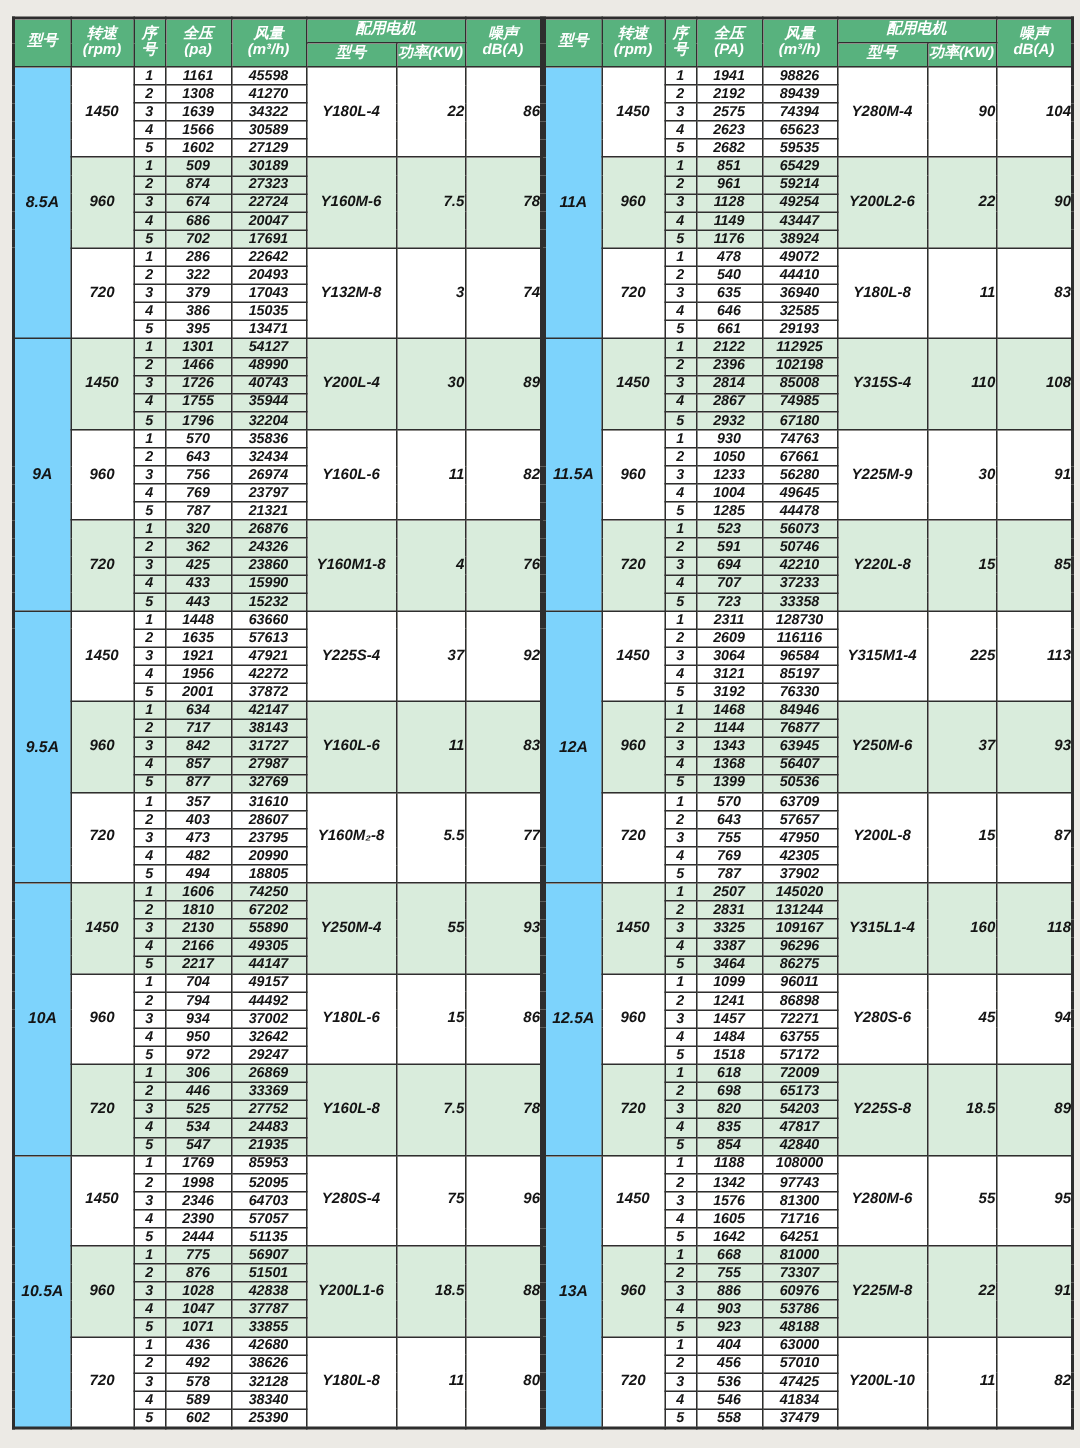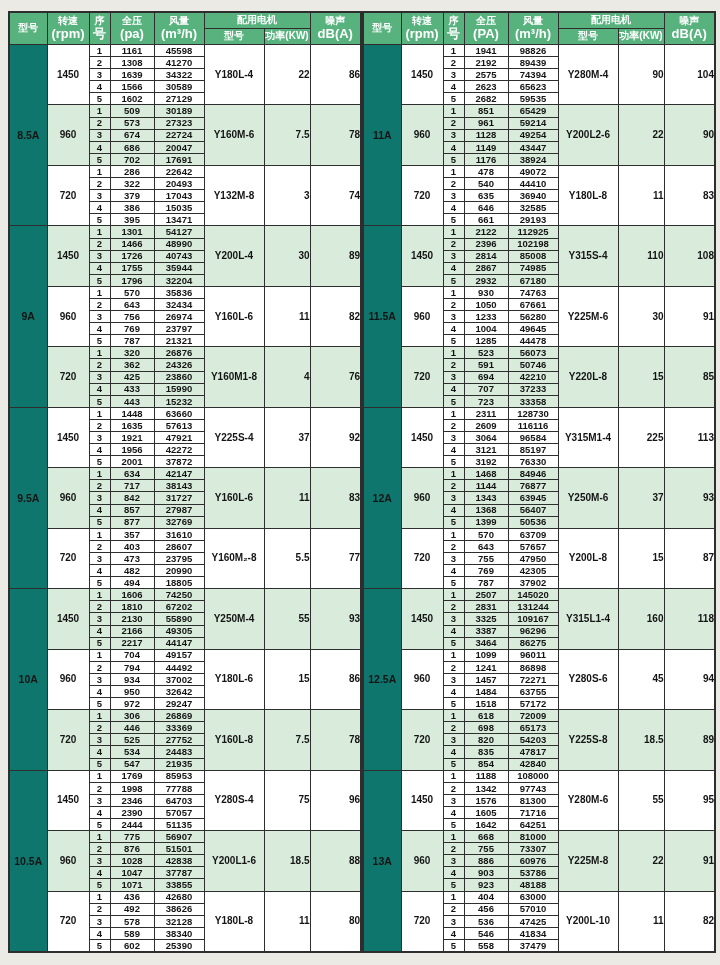--- a/index.html
+++ b/index.html
@@ -5,20 +5,21 @@
   html,body{margin:0;padding:0;}
   body{
     width:720px;height:965px;
     background:#eceae5;
     font-family:"Liberation Sans", sans-serif;
     -webkit-font-smoothing:antialiased;
   }
   .wrap{
     padding:11px 7px 6px 8px;
     display:flex;
+    font-style:italic;
   }
   table{
     border-collapse:collapse;
     table-layout:fixed;
     width:352px;
     border:2px solid #2e2e2e;
   }
   th,td{
     border:1px solid #2e2e2e;
     padding:0;
@@ -29,30 +30,30 @@
     white-space:nowrap;
     overflow:hidden;
   }
   thead th{
     background:#58b27e;
     color:#ffffff;
     font-size:10px;
     line-height:1.05;
     height:15px;
   }
-  thead th .l2{font-size:13px;display:block;}
+  thead th .l2{font-size:10px;display:block;}
   tbody td{
     font-size:9.5px;
     height:11.1px;
     line-height:1;
     background:#ffffff;
   }
   td.model-td{
     font-size:10.5px;
-    background:#0f766e;
+    background:#7dd3fc;
   }
   td.rpm-td{font-size:10px;}
   td.motor-td{font-size:10px;}
   td.power-td,td.noise-td{font-size:10px;text-align:right;}
   tbody td.g{background:#d9ecdc;}
 </style>
 </head>
 <body>
 
 <div class="wrap" id="tables">
@@ -117,21 +118,21 @@
           <td class="rpm-td g" rowspan="5">960</td>
           <td class="g">1</td>
           <td class="g">509</td>
           <td class="g">30189</td>
           <td class="motor-td g" rowspan="5">Y160M-6</td>
           <td class="power-td g" rowspan="5">7.5</td>
           <td class="noise-td g" rowspan="5">78</td>
         </tr>
         <tr>
           <td class="g">2</td>
-          <td class="g">573</td>
+          <td class="g">874</td>
           <td class="g">27323</td>
         </tr>
         <tr>
           <td class="g">3</td>
           <td class="g">674</td>
           <td class="g">22724</td>
         </tr>
         <tr>
           <td class="g">4</td>
           <td class="g">686</td>
@@ -441,21 +442,21 @@
           <td>1</td>
           <td>1769</td>
           <td>85953</td>
           <td class="motor-td" rowspan="5">Y280S-4</td>
           <td class="power-td" rowspan="5">75</td>
           <td class="noise-td" rowspan="5">96</td>
         </tr>
         <tr>
           <td>2</td>
           <td>1998</td>
-          <td>77788</td>
+          <td>52095</td>
         </tr>
         <tr>
           <td>3</td>
           <td>2346</td>
           <td>64703</td>
         </tr>
         <tr>
           <td>4</td>
           <td>2390</td>
           <td>57057</td>
@@ -668,21 +669,21 @@
         <tr>
           <td class="g">5</td>
           <td class="g">2932</td>
           <td class="g">67180</td>
         </tr>
         <tr>
           <td class="rpm-td" rowspan="5">960</td>
           <td>1</td>
           <td>930</td>
           <td>74763</td>
-          <td class="motor-td" rowspan="5">Y225M-6</td>
+          <td class="motor-td" rowspan="5">Y225M-9</td>
           <td class="power-td" rowspan="5">30</td>
           <td class="noise-td" rowspan="5">91</td>
         </tr>
         <tr>
           <td>2</td>
           <td>1050</td>
           <td>67661</td>
         </tr>
         <tr>
           <td>3</td>

